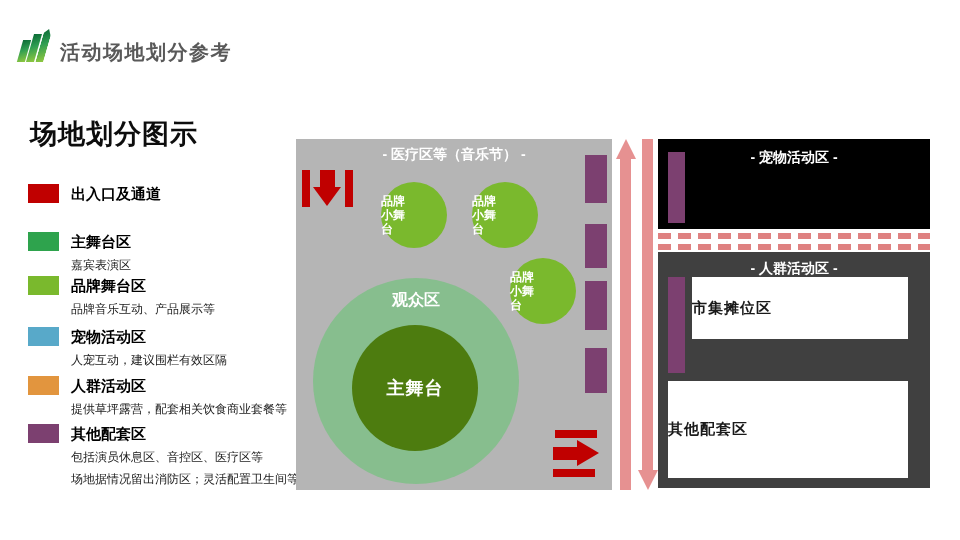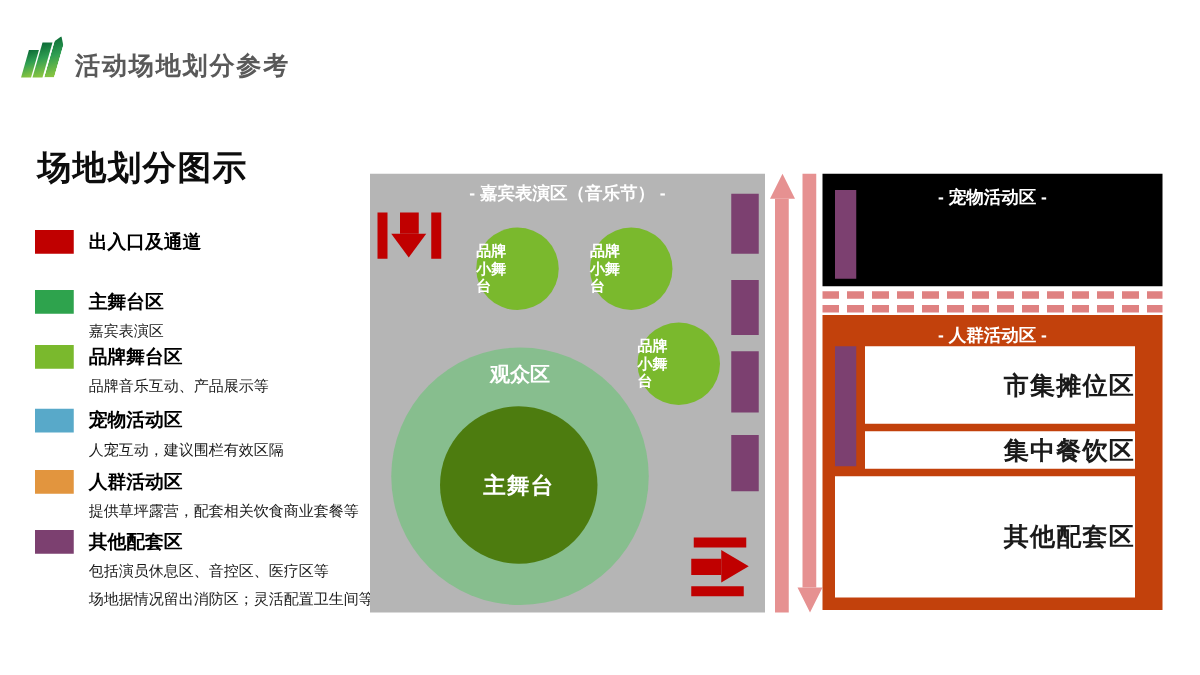--- a/index.html
+++ b/index.html
@@ -82,25 +82,25 @@
   .pet-area .area-title{top:10px;}
   .pet-area .pbar{left:10px;top:13px;width:17px;height:71px;}
 
   
   .dash-row{position:absolute;left:658px;width:272px;height:6px;
     background:repeating-linear-gradient(90deg,#DF8181 0 13px,transparent 13px 20px);}
   .dash1{top:233px;}
   .dash2{top:244px;}
 
   
-  .crowd-area{position:absolute;left:658px;top:252px;width:272px;height:236px;background:#c2410c;}
+  .crowd-area{position:absolute;left:658px;top:252px;width:272px;height:236px;background:#404040;}
   .crowd-area .area-title{top:8px;}
   .crowd-area .pbar{left:10px;top:25px;width:17px;height:96px;}
-  .zone-box{position:absolute;background:#fff;display:flex;align-items:center;justify-content:flex-end;
-    font-size:20px;font-weight:bold;color:#1a1a1a;letter-spacing:1px;}
+  .zone-box{position:absolute;background:#fff;display:flex;align-items:center;justify-content:flex-start;
+    font-size:15px;font-weight:bold;color:#1a1a1a;letter-spacing:1px;}
   .zb1{left:34px;top:25px;width:216px;height:62px;}
   .zb2{left:34px;top:93px;width:216px;height:30px;}
   .zb3{left:10px;top:129px;width:240px;height:97px;}
 </style>
 </head>
 <body>
 
 <div class="slide">
 
   <div class="logo">
@@ -154,21 +154,21 @@
   <div class="legend-row" style="top:424px">
     <span class="swatch sw-purple"></span>
     <div>
       <div class="legend-label">其他配套区</div>
       <div class="legend-desc">包括演员休息区、音控区、医疗区等</div>
       <div class="legend-desc">场地据情况留出消防区；灵活配置卫生间等</div>
     </div>
   </div>
 
   <div class="main-area">
-    <div class="area-title" style="top:7px">- 嘉宾表演区（音乐节） -</div>
+    <div class="area-title" style="top:7px">- 医疗区等（音乐节） -</div>
 
     <div class="gate-v">
       <span class="gv-bar gv-l"></span>
       <span class="gv-bar gv-r"></span>
       <span class="gv-shaft"></span>
       <span class="gv-head"></span>
     </div>
 
     <div class="brand-circle bc1">
       <span>品牌</span>
@@ -222,21 +222,18 @@
 
   <div class="dash-row dash1"></div>
   <div class="dash-row dash2"></div>
 
   <div class="crowd-area">
     <div class="area-title">- 人群活动区 -</div>
     <span class="pbar"></span>
     <div class="zone-box zb1">
       <span>市集摊位区</span>
     </div>
-    <div class="zone-box zb2">
-      <span>集中餐饮区</span>
-    </div>
     <div class="zone-box zb3">
       <span>其他配套区</span>
     </div>
   </div>
 
 </div>
 
 </body></html>

